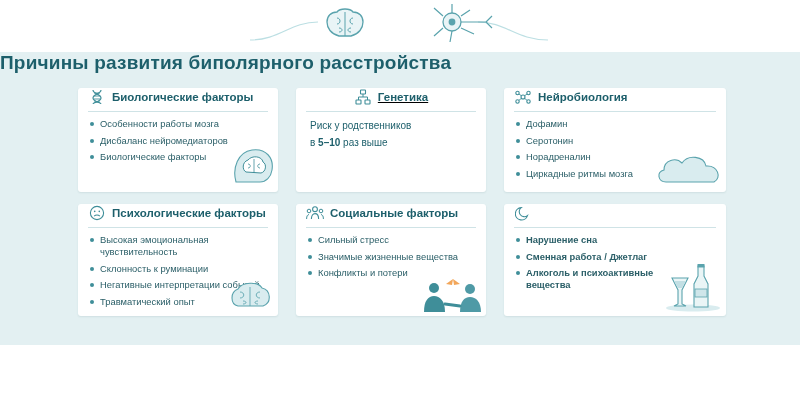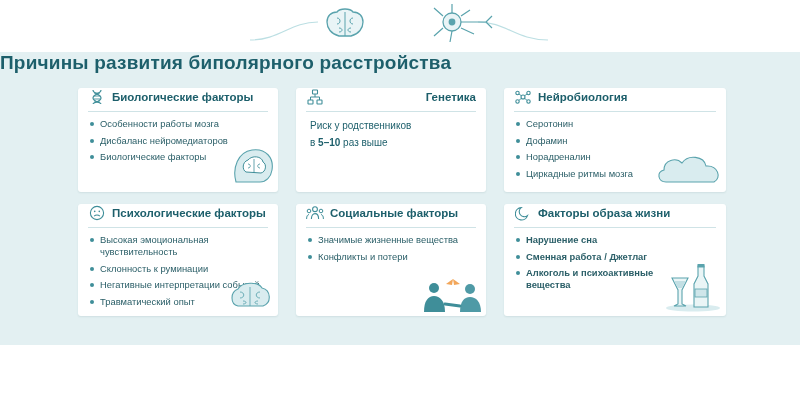--- a/index.html
+++ b/index.html
@@ -92,21 +92,22 @@
     align-items: center;
     justify-content: center;
   }
   .card-title {
     font-size: 11.5px;
     font-weight: bold;
     color: #1d5f6b;
     white-space: nowrap;
   }
   .card.center .card-head {
-    justify-content: space-between;
+    justify-content: center;
+    text-decoration: underline;
   }
 
   ul.items {
     list-style: none;
     margin: 0;
     padding: 0;
   }
   ul.items li {
     position: relative;
     font-size: 9.4px;
@@ -239,22 +240,22 @@
             <circle cx="2.5" cy="4" r="1.7" fill="none" stroke="#3f8e99" stroke-width="1.1"></circle>
             <circle cx="13.5" cy="4" r="1.7" fill="none" stroke="#3f8e99" stroke-width="1.1"></circle>
             <circle cx="2.5" cy="12.5" r="1.7" fill="none" stroke="#3f8e99" stroke-width="1.1"></circle>
             <circle cx="13.5" cy="12.5" r="1.7" fill="none" stroke="#3f8e99" stroke-width="1.1"></circle>
             <path d="M6.4 6.8 L4 5 M9.6 6.8 L12 5 M6.4 9.3 L4 11.3 M9.6 9.3 L12 11.3" stroke="#3f8e99" stroke-width="0.9"></path>
           </svg>
         </span>
         <span class="card-title">Нейробиология</span>
       </div>
       <ul class="items">
+        <li>Дофамин</li>
         <li>Серотонин</li>
-        <li>Дофамин</li>
         <li>Норадреналин</li>
         <li>Циркадные ритмы мозга</li>
       </ul>
       <span class="deco cloud">
         <svg width="68" height="34" viewBox="0 0 68 34">
           <path d="M10 30 C2 30 0 20 8 18 C8 8 20 5 26 11 C32 2 48 4 50 14 C62 13 66 26 58 30 Z" fill="#d9ecef" stroke="#5aa3ad" stroke-width="1.1"></path>
         </svg>
       </span>
     </div>
 
@@ -292,20 +293,21 @@
             <path d="M5.4 14 C5.4 10.4 6.9 8.6 9 8.6 C11.1 8.6 12.6 10.4 12.6 14" fill="none" stroke="#3f8e99" stroke-width="1.1"></path>
             <circle cx="3" cy="6" r="1.8" fill="none" stroke="#3f8e99" stroke-width="1"></circle>
             <path d="M0.6 14 C0.6 11 1.6 9.6 3 9.6" fill="none" stroke="#3f8e99" stroke-width="1"></path>
             <circle cx="15" cy="6" r="1.8" fill="none" stroke="#3f8e99" stroke-width="1"></circle>
             <path d="M17.4 14 C17.4 11 16.4 9.6 15 9.6" fill="none" stroke="#3f8e99" stroke-width="1"></path>
           </svg>
         </span>
         <span class="card-title">Социальные факторы</span>
       </div>
       <ul class="items">
+        <li>Сильный стресс</li>
         <li>Значимые жизненные вещества</li>
         <li>Конфликты и потери</li>
       </ul>
       <span class="deco people">
         <svg width="62" height="36" viewBox="0 0 62 36">
           <path d="M24 8 L31 3 L30 9 Z" fill="#f2a65a"></path>
           <path d="M38 8 L31 3 L32 9 Z" fill="#f2a65a"></path>
           <circle cx="12" cy="12" r="5" fill="#3f8e99"></circle>
           <path d="M2 36 C2 25 6 20 12 20 C18 20 23 25 23 36 Z" fill="#3f8e99"></path>
           <circle cx="48" cy="13" r="5" fill="#4f9aa6"></circle>
@@ -315,21 +317,20 @@
       </span>
     </div>
 
     <div class="card r2 wide">
       <div class="card-head">
         <span class="hicon">
           <svg width="16" height="16" viewBox="0 0 16 16">
             <path d="M12.5 10.6 A6.2 6.2 0 1 1 6.2 2.6 A5 5 0 0 0 12.5 10.6 Z" fill="none" stroke="#3f8e99" stroke-width="1.1"></path>
           </svg>
         </span>
-        <span class="card-title">Факторы образа жизни</span>
       </div>
       <ul class="items">
         <li>Нарушение сна</li>
         <li>Сменная работа / Джетлаг</li>
         <li>Алкоголь и психоактивные вещества</li>
       </ul>
       <span class="deco bottle">
         <svg width="58" height="50" viewBox="0 0 58 50">
           <ellipse cx="29" cy="46" rx="27" ry="3.6" fill="#d9ecef"></ellipse>
           <path d="M34 4 L40 4 L40 14 L44 22 L44 45 L30 45 L30 22 L34 14 Z" fill="#eaf5f6" stroke="#5aa3ad" stroke-width="1.1"></path>

